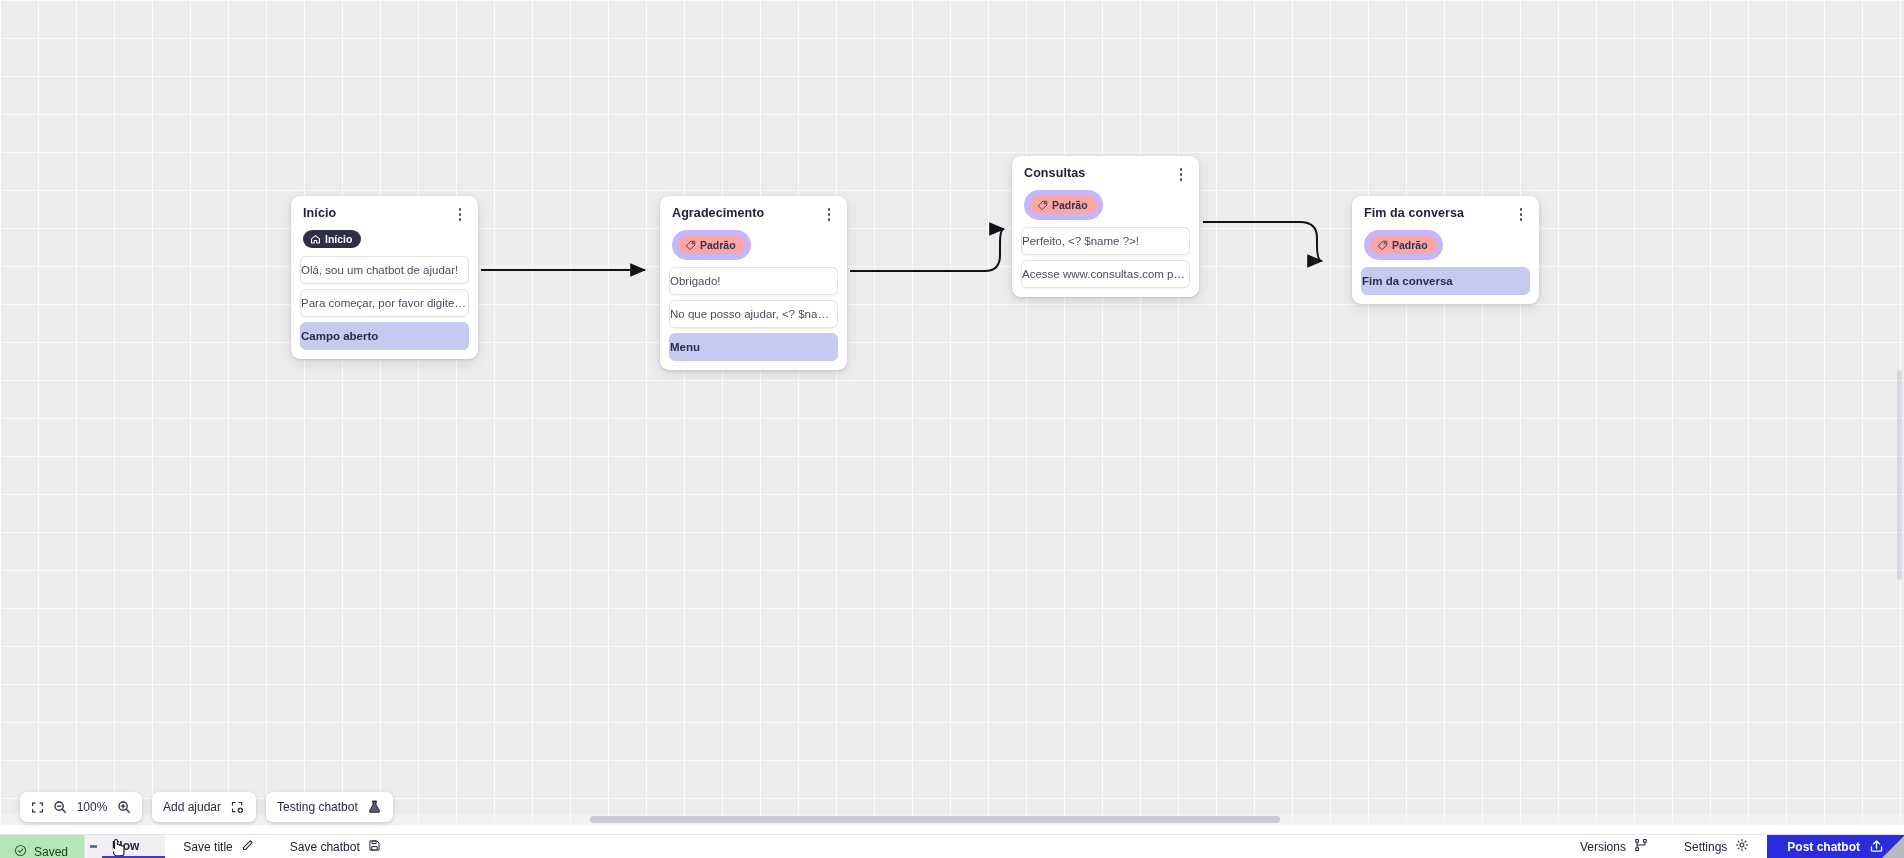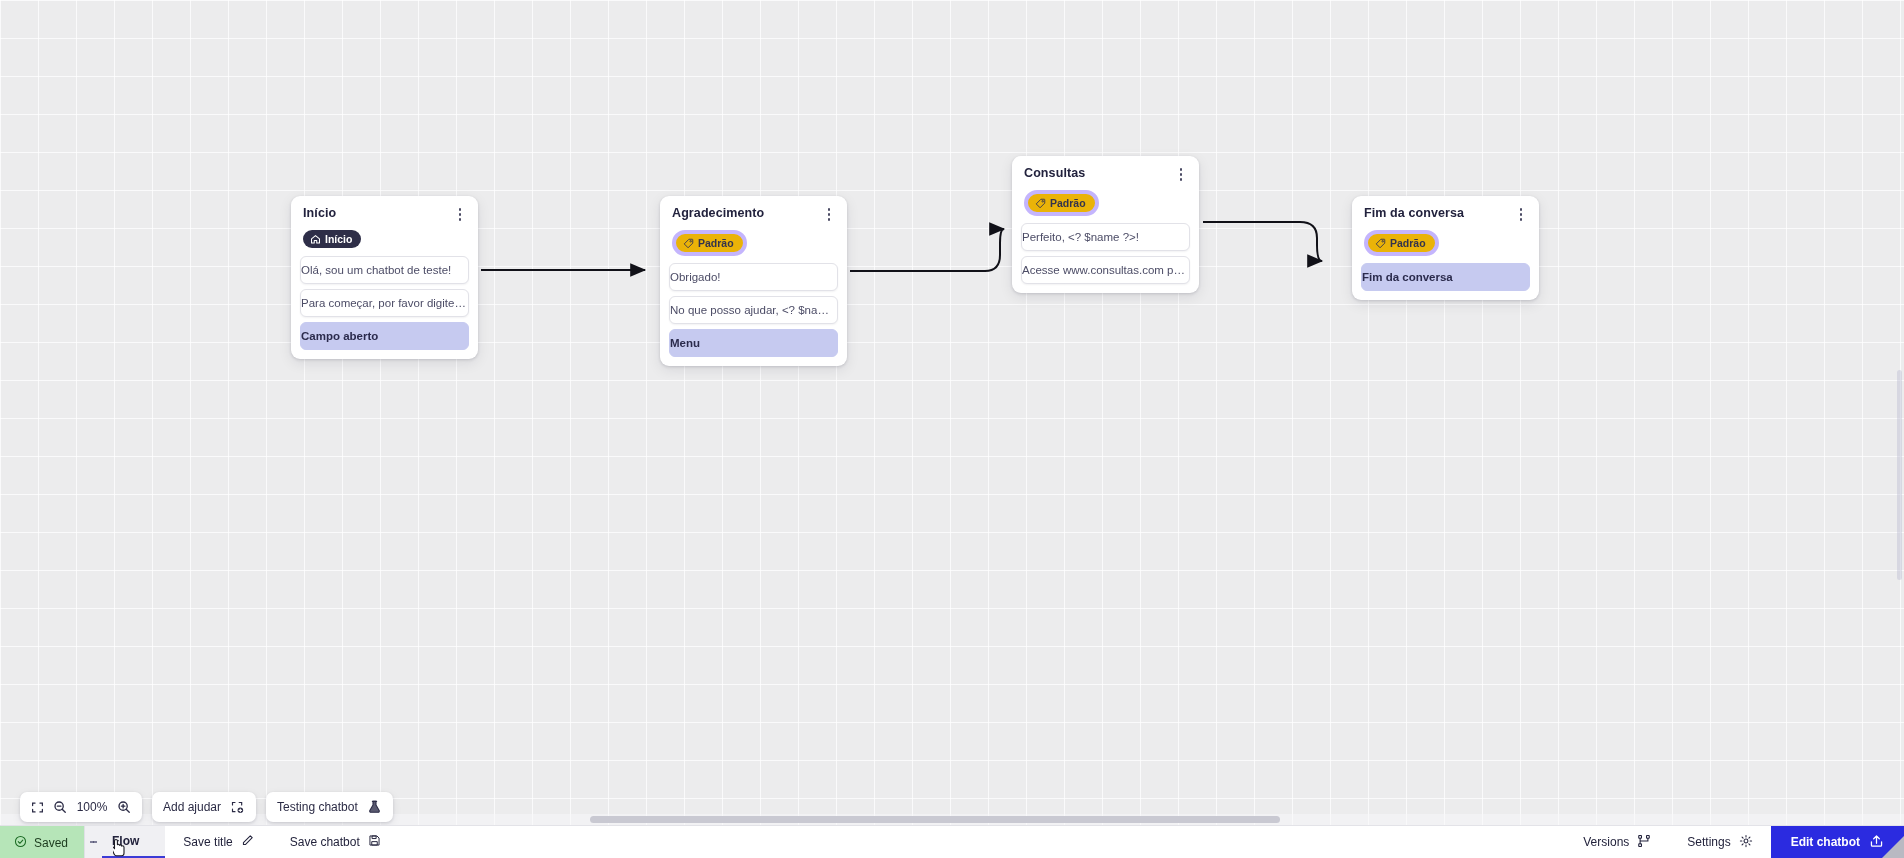--- a/index.html
+++ b/index.html
@@ -65,21 +65,21 @@
     display: inline-flex;
     align-items: center;
     gap: 4px;
     border-radius: 20px;
     font-size: 10.5px;
     font-weight: 700;
     padding: 3px 9px 3px 7px;
     line-height: 12px;
   }
   .badge.start { background: #2e2e48; color: #ffffff; }
-  .badge.default { background: #eab308; color: #33334d; border: 4px solid #c4b5fd; }
+  .badge.default { background: #fca5a5; color: #33334d; border: 6px solid #c4b5fd; }
   .badge svg { display: block; }
 
   .rows { margin-top: 7px; display: flex; flex-direction: column; gap: 5px; }
   .row {
     border-radius: 6px;
     font-size: 11.5px;
     line-height: 14px;
     padding: 6px 0;
     color: #4c4c66;
     white-space: nowrap;
@@ -110,21 +110,21 @@
     cursor: pointer;
     white-space: nowrap;
   }
   .tool-pill .zoomval { font-size: 12px; color: #2b2b45; min-width: 32px; text-align: center; }
   .tool-ico { display: flex; align-items: center; justify-content: center; }
 
   
   #statusbar {
     position: absolute;
     left: 0; bottom: 0;
-    width: 1904px; height: 33px;
+    width: 1904px; height: 24px;
     background: #ffffff;
     border-top: 1px solid #e3e3e8;
     display: flex; align-items: stretch;
     z-index: 10;
   }
   #sb-left { display: flex; align-items: stretch; }
   #sb-right { margin-left: auto; display: flex; align-items: stretch; }
 
   .saved-chip {
     display: flex; align-items: center; gap: 7px;
@@ -239,21 +239,21 @@
       <span class="badge start">
         <span>
           <svg width="11" height="11" viewBox="0 0 16 16" fill="none" stroke="#ffffff" stroke-width="1.5" stroke-linejoin="round">
             <path d="M2.2 7L8 2.4L13.8 7V13.2H9.8V9.6H6.2V13.2H2.2z"></path>
           </svg>
         </span>
         <span>Início</span>
       </span>
     </div>
     <div class="rows">
-      <div class="row msg">Olá, sou um chatbot de teste!</div>
+      <div class="row msg">Olá, sou um chatbot de ajudar!</div>
       <div class="row msg">Para começar, por favor digite o ...</div>
       <div class="row action">Campo aberto</div>
     </div>
   </div>
 
   <div class="node" style="left:660px; top:196px;">
     <div class="node-head">
       <div class="node-title">Agradecimento</div>
       <div class="kebab">
           <i></i>
@@ -444,21 +444,21 @@
       <span>Settings</span>
       <span>
         <svg width="14" height="14" viewBox="0 0 16 16" fill="none" stroke="#23233c" stroke-width="1.2">
           <circle cx="8" cy="8" r="2.2"></circle>
           <path d="M8 1.6v1.7M8 12.7v1.7M14.4 8h-1.7M3.3 8H1.6M12.5 3.5l-1.2 1.2M4.7 11.3l-1.2 1.2M12.5 12.5l-1.2-1.2M4.7 4.7L3.5 3.5" stroke-linecap="round"></path>
         </svg>
       </span>
     </div>
 
     <div class="post-btn">
-      <span>Edit chatbot</span>
+      <span>Post chatbot</span>
       <span>
         <svg width="15" height="15" viewBox="0 0 16 16" fill="none" stroke="#ffffff" stroke-width="1.35" stroke-linecap="round" stroke-linejoin="round">
           <path d="M8 11V3.2M5 6.2L8 3.2l3 3"></path>
           <path d="M2.6 9.4v3.6a1 1 0 0 0 1 1h8.8a1 1 0 0 0 1-1V9.4"></path>
         </svg>
       </span>
     </div>
   </div>
 
   <div id="resize-corner">

